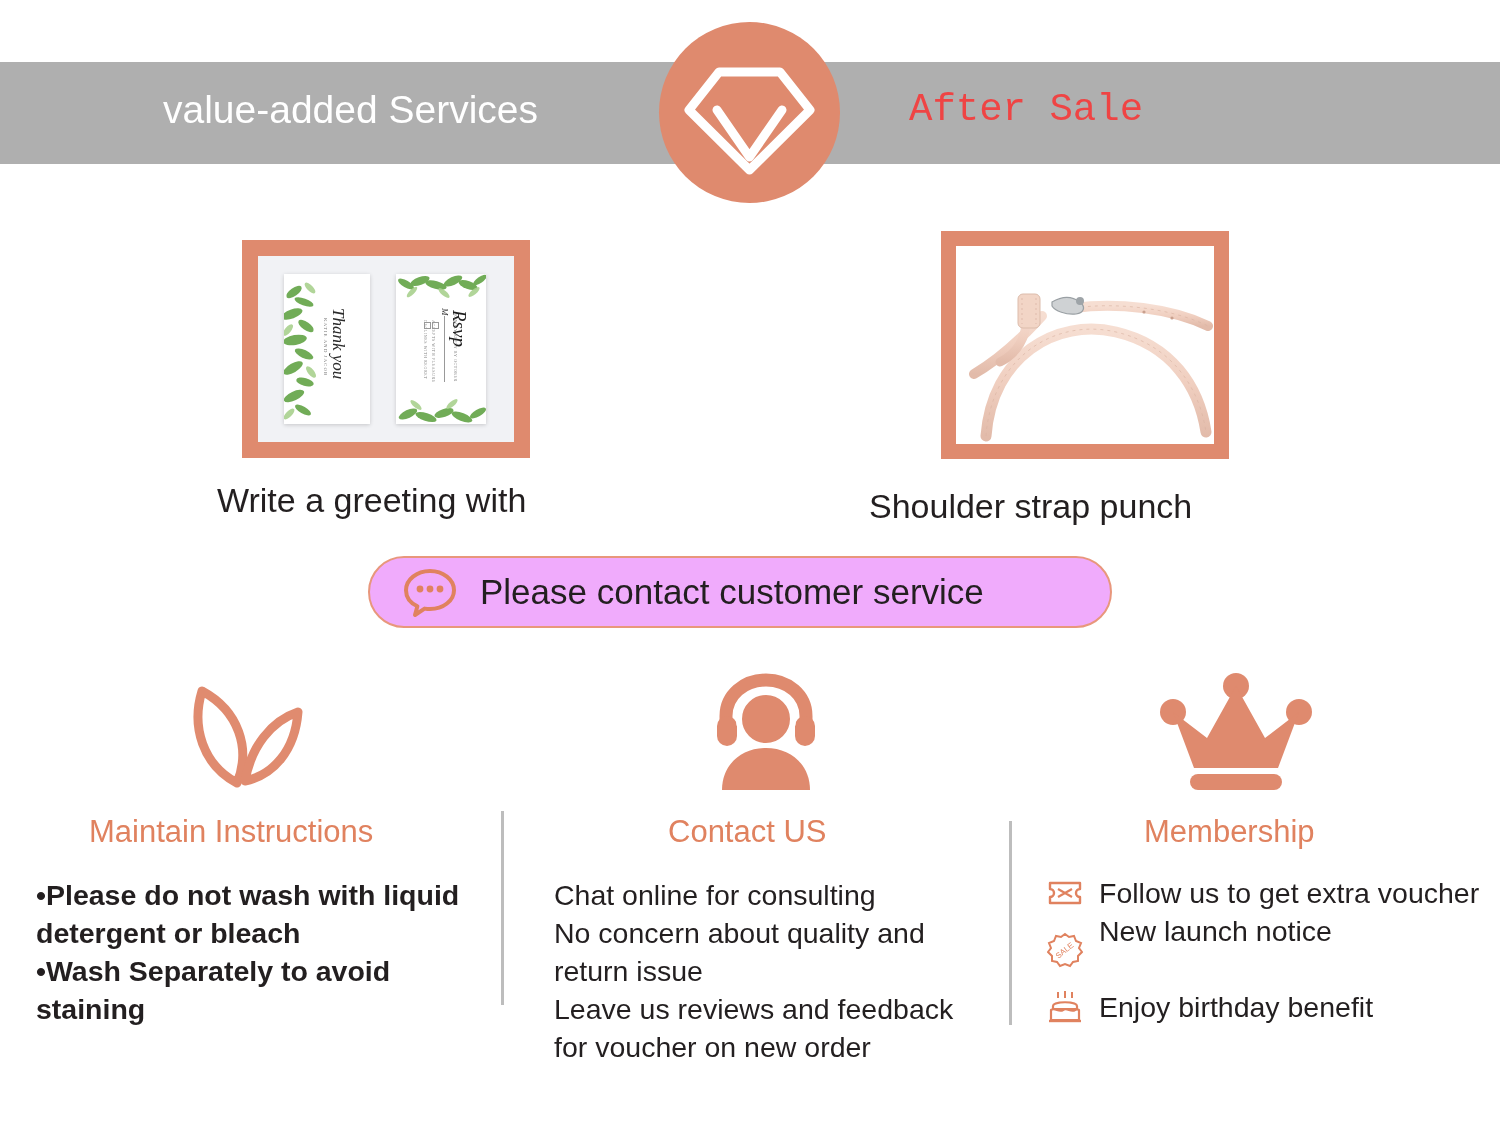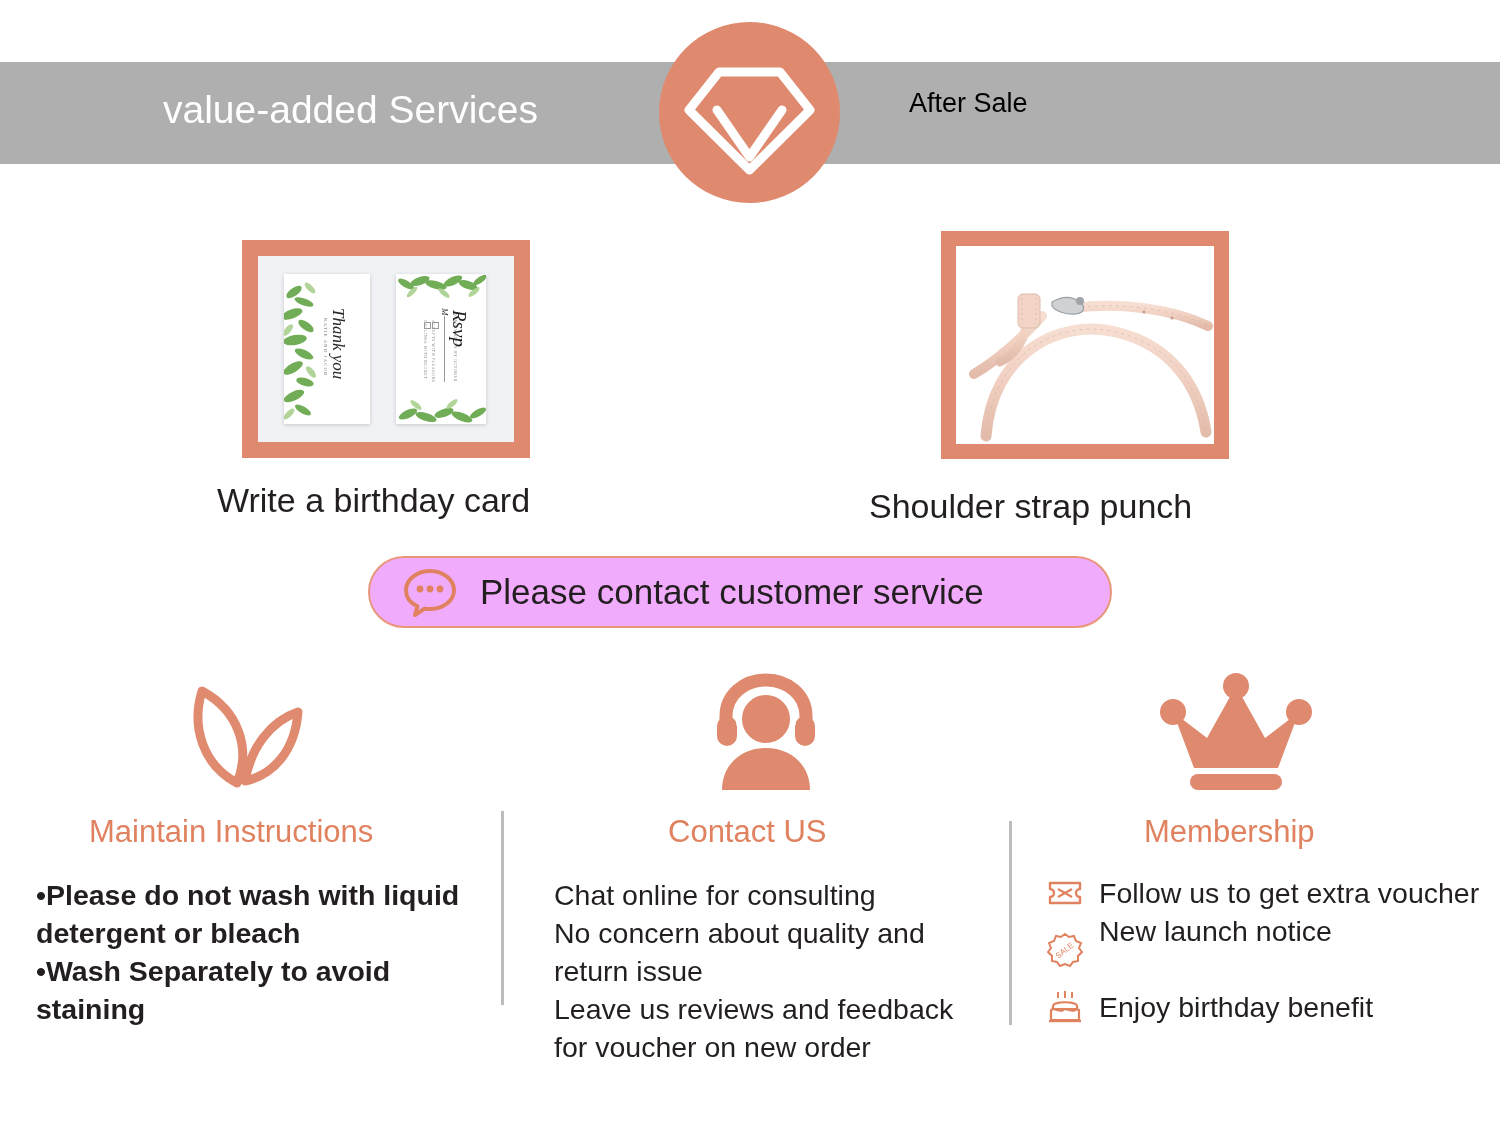--- a/index.html
+++ b/index.html
@@ -31,23 +31,24 @@
     top: 88px;
     font-size: 39px;
     color: #ffffff;
     letter-spacing: 0px;
     white-space: nowrap;
   }
   #header-title-right {
     position: absolute;
     left: 909px;
     top: 88px;
-    font-size: 27px;
-    color: #000000;
-    white-space: nowrap;
+    font-size: 39px;
+    color: #ef4444;
+    white-space: nowrap;
+    font-family: Liberation Mono, monospace;
   }
   #brand-logo {
     position: absolute;
     left: 659px;
     top: 22px;
     width: 181px;
     height: 181px;
     border-radius: 50%;
     background: #df8a6e;
   }
@@ -259,21 +260,21 @@
     <div class="rot-text" style="left:54px; top:34px; font-size:9px; font-style:italic; color:#333;">M</div>
     <div class="rot-text" style="left:62px; top:40px; font-size:4px; letter-spacing:0.6px; color:#888;">KINDLY REPLY BY OCTOBER</div>
     <div class="rot-text" style="left:40px; top:46px; font-size:4px; letter-spacing:0.6px; color:#888;">ACCEPTS WITH PLEASURE</div>
     <div class="rot-text" style="left:32px; top:46px; font-size:4px; letter-spacing:0.6px; color:#888;">DECLINES WITH REGRET</div>
     <div style="position:absolute; left:48px; top:42px; width:1px; height:66px; background:#999;"></div>
     <div style="position:absolute; left:36px; top:48px; width:5px; height:5px; border:0.7px solid #999;"></div>
     <div style="position:absolute; left:28px; top:48px; width:5px; height:5px; border:0.7px solid #999;"></div>
   </div>
 </div>
 
-<div class="caption" id="caption-card">Write a birthday card</div>
+<div class="caption" id="caption-card">Write a greeting with</div>
 
 <div class="photo-frame" id="strap-frame"></div>
 <div class="photo-inner" id="strap-inner">
   <svg width="258" height="198" viewBox="0 0 258 198">
     <defs>
       <linearGradient id="leather" x1="0" y1="0" x2="0" y2="1">
         <stop offset="0%" stop-color="#f6ded2"></stop>
         <stop offset="50%" stop-color="#f0cfc0"></stop>
         <stop offset="100%" stop-color="#e2bbaa"></stop>
       </linearGradient>

